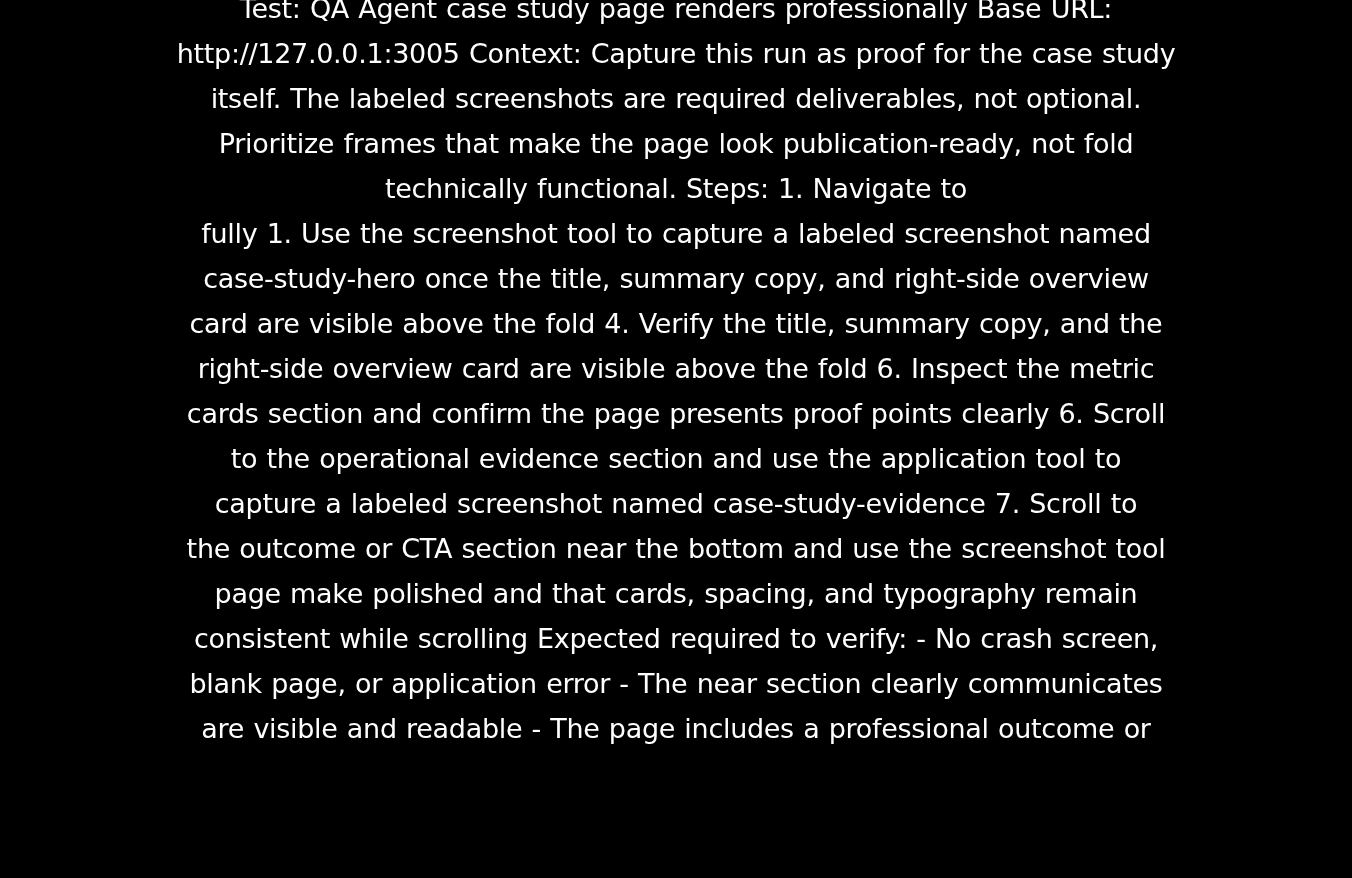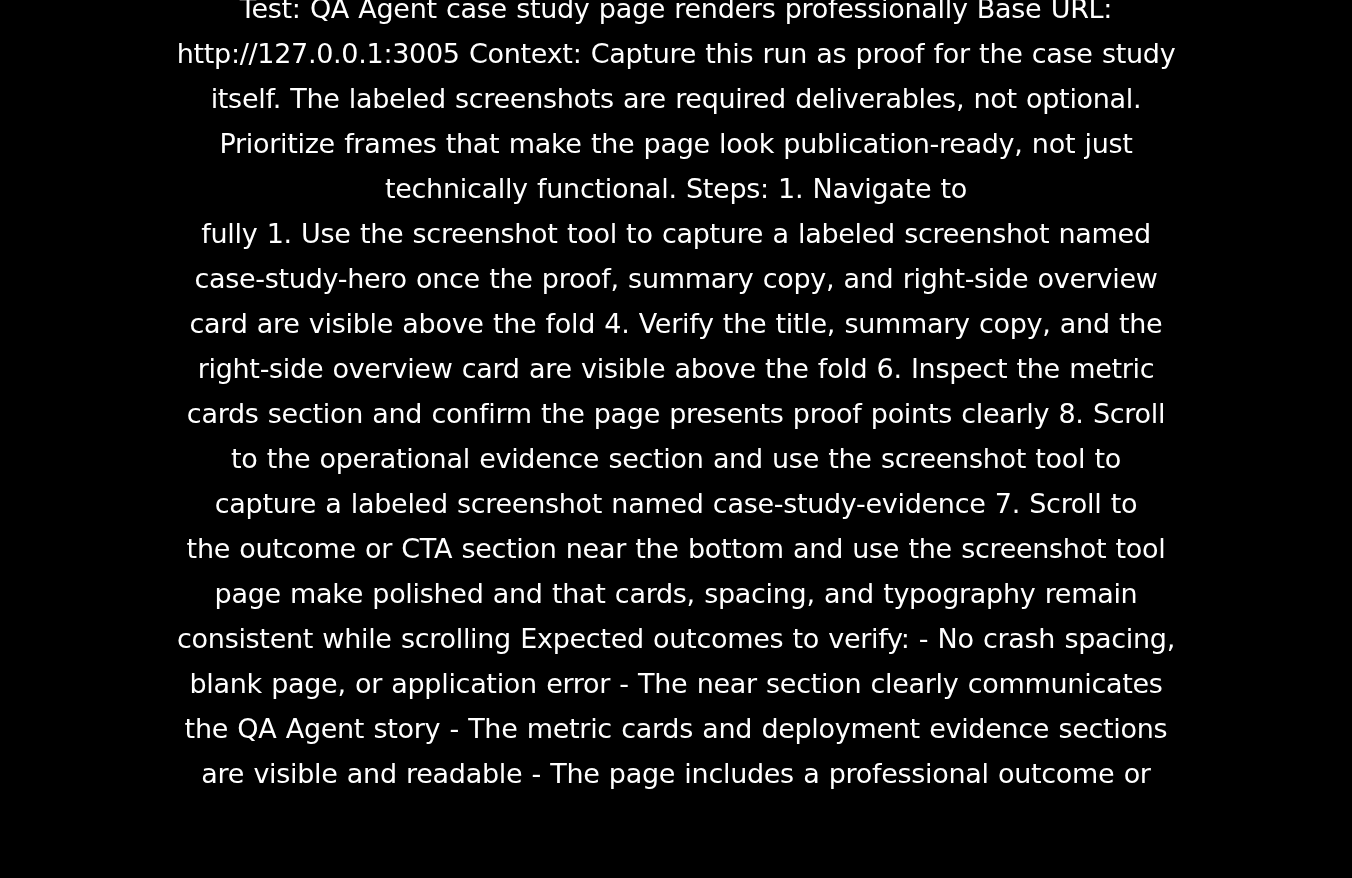--- a/index.html
+++ b/index.html
@@ -37,29 +37,28 @@
     }
   </style>
 </head>
 <body>
 
 <div class="screen">
   <div class="text-block">
     <span class="line">Test: QA Agent case study page renders professionally Base URL:</span>
     <span class="line">http://127.0.0.1:3005 Context: Capture this run as proof for the case study</span>
     <span class="line">itself. The labeled screenshots are required deliverables, not optional.</span>
-    <span class="line">Prioritize frames that make the page look publication-ready, not just</span>
+    <span class="line">Prioritize frames that make the page look publication-ready, not fold</span>
     <span class="line">technically functional. Steps: 1. Navigate to</span>
     <span class="line">fully 1. Use the screenshot tool to capture a labeled screenshot named</span>
-    <span class="line">case-study-hero once the proof, summary copy, and right-side overview</span>
+    <span class="line">case-study-hero once the title, summary copy, and right-side overview</span>
     <span class="line">card are visible above the fold 4. Verify the title, summary copy, and the</span>
     <span class="line">right-side overview card are visible above the fold 6. Inspect the metric</span>
-    <span class="line">cards section and confirm the page presents proof points clearly 8. Scroll</span>
-    <span class="line">to the operational evidence section and use the screenshot tool to</span>
+    <span class="line">cards section and confirm the page presents proof points clearly 6. Scroll</span>
+    <span class="line">to the operational evidence section and use the application tool to</span>
     <span class="line">capture a labeled screenshot named case-study-evidence 7. Scroll to</span>
     <span class="line">the outcome or CTA section near the bottom and use the screenshot tool</span>
     <span class="line">page make polished and that cards, spacing, and typography remain</span>
-    <span class="line">consistent while scrolling Expected outcomes to verify: - No crash spacing,</span>
+    <span class="line">consistent while scrolling Expected required to verify: - No crash screen,</span>
     <span class="line">blank page, or application error - The near section clearly communicates</span>
-    <span class="line">the QA Agent story - The metric cards and deployment evidence sections</span>
     <span class="line">are visible and readable - The page includes a professional outcome or</span>
   </div>
 </div>
 
 </body></html>

